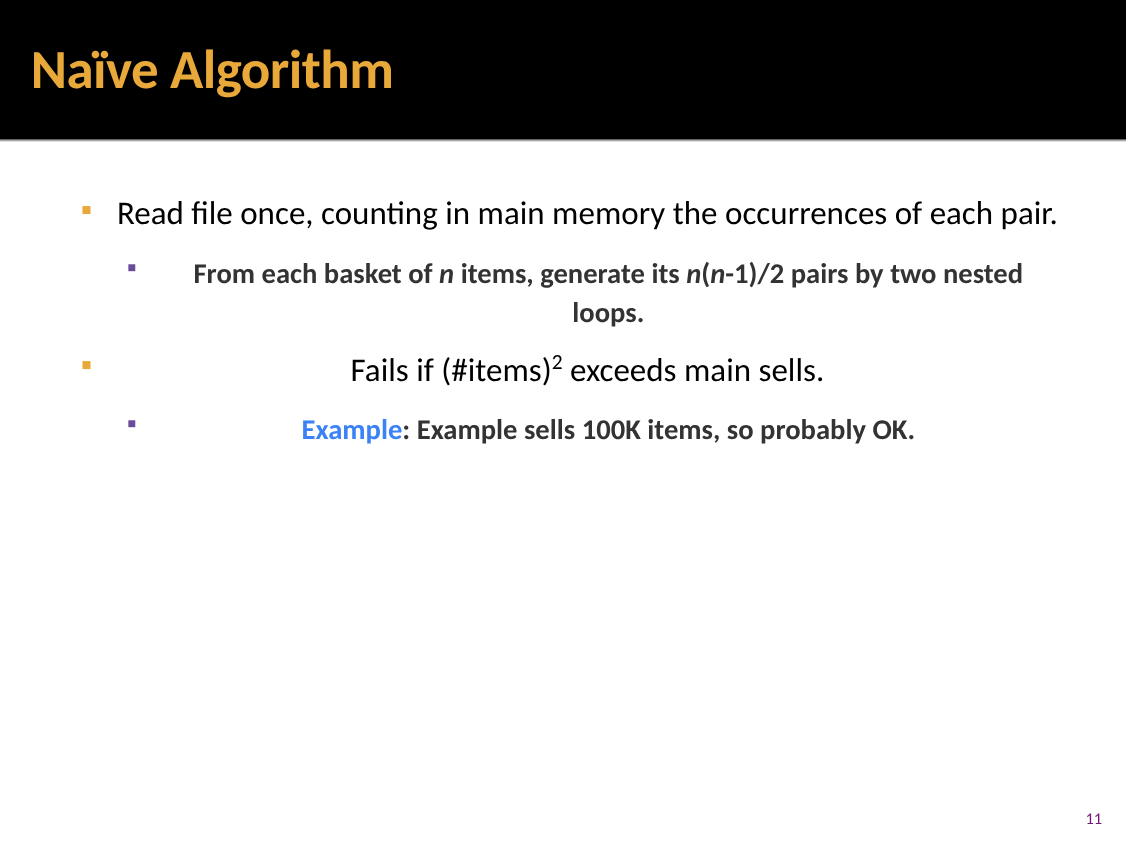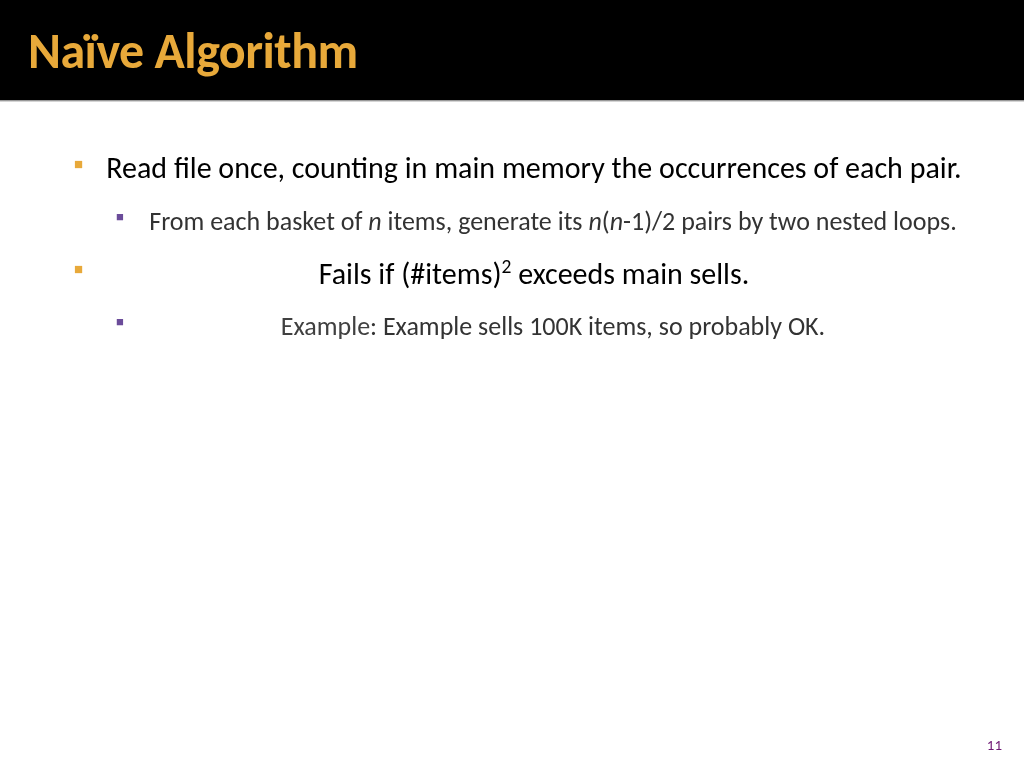--- a/index.html
+++ b/index.html
@@ -6,21 +6,21 @@
   body {
     width: 1024px;
     height: 768px;
     font-family: Calibri, 'Segoe UI', Arial, sans-serif;
     background: #fff;
     position: relative;
     overflow: hidden;
   }
   .title-bar {
     background: #000;
-    height: 100px;
+    height: 127px;
     display: flex;
     align-items: center;
     padding-left: 28px;
   }
   .title-bar h1 {
     color: #e8a93a;
     font-size: 50px;
     font-weight: bold;
     letter-spacing: -0.5px;
   }
@@ -47,40 +47,41 @@
     content: "■";
     position: absolute;
     left: 4px;
     top: 6px;
     color: #e8a93a;
     font-size: 15px;
   }
   .lvl2 {
     margin-top: 14px;
     margin-bottom: 8px;
+    font-weight: bold;
   }
   .lvl2 > li {
     position: relative;
     padding-left: 38px;
     font-size: 26px;
     color: #333;
     line-height: 1.4;
     margin-bottom: 14px;
   }
   .lvl2 > li::before {
     content: "■";
     position: absolute;
     left: 12px;
     top: 5px;
     color: #6b4c9a;
     font-size: 13px;
   }
   .italic { font-style: italic; }
   .sup { vertical-align: super; font-size: 0.65em; }
-  .ex { color: #404040; }
+  .ex { color: #3b82f6; }
   .pagenum {
     position: absolute;
     bottom: 14px;
     right: 22px;
     color: #701a75;
     font-size: 15px;
   }
 </style>
 </head>
 <body>

